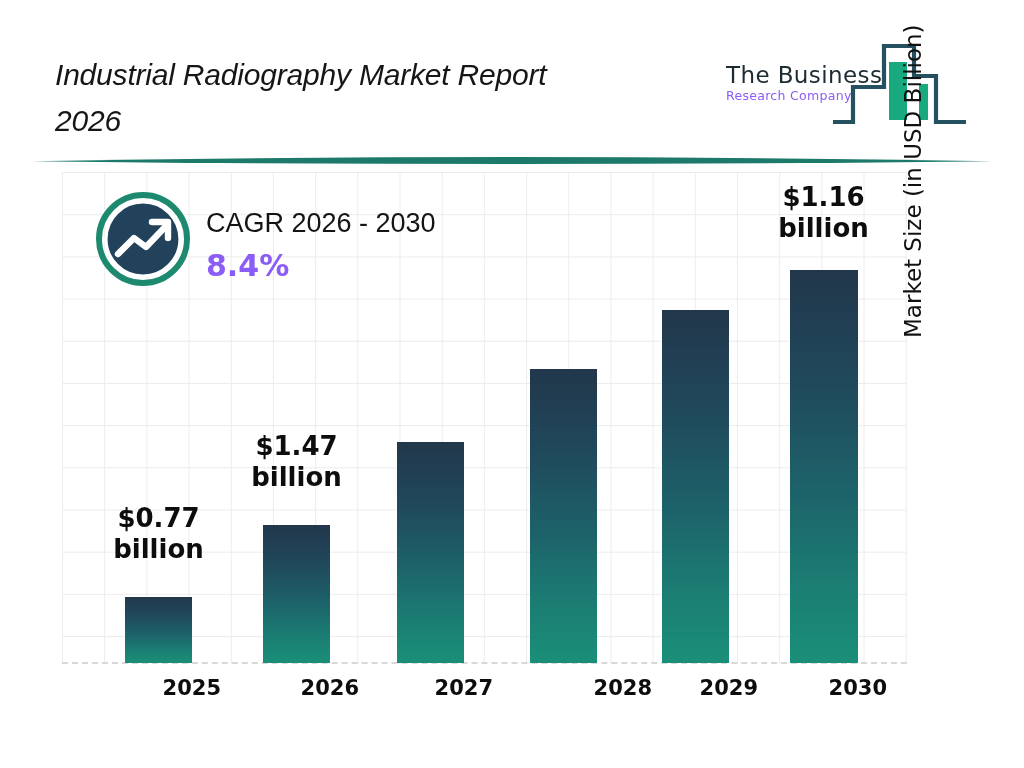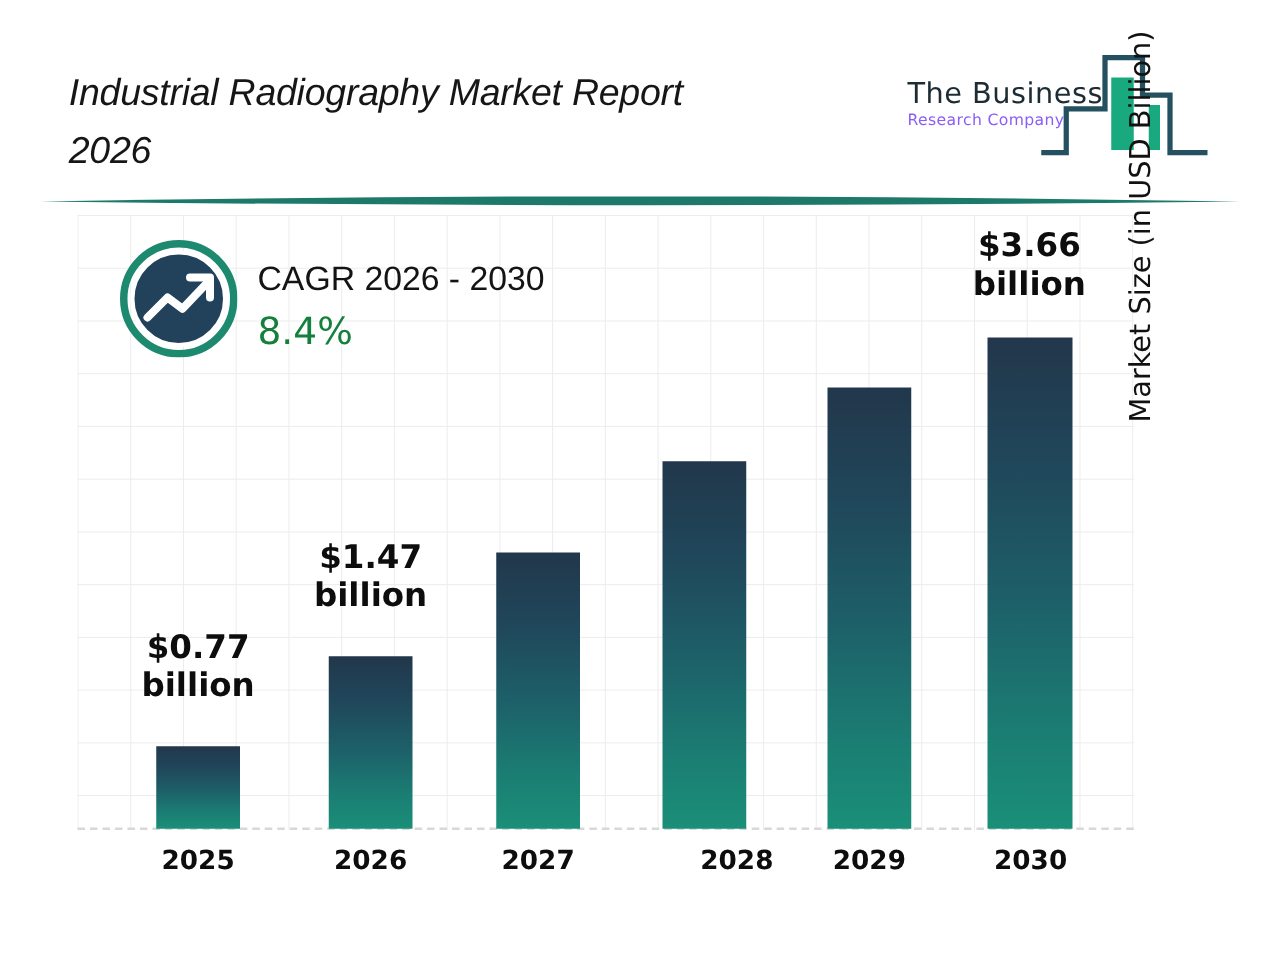--- a/index.html
+++ b/index.html
@@ -55,43 +55,43 @@
     position:absolute;
     background:linear-gradient(to bottom,#22374b 0%,#20465a 25%,#1d6169 55%,#1b7d73 80%,#1a8f78 100%);
   }
   .bar-label{
     position:absolute;text-align:center;
     font-weight:bold;color:#0d0d0d;
     font-size:26px;line-height:31px;
     font-family:"DejaVu Sans",sans-serif;
   }
   .xtick{
-    position:absolute;top:676px;text-align:center;
+    position:absolute;top:676px;text-align:right;
     font-weight:bold;color:#0d0d0d;font-size:21px;
     font-family:"DejaVu Sans",sans-serif;
   }
 
   
   #ylabel{
     position:absolute;left:900px;top:270px;width:380px;height:34px;
     transform:rotate(-90deg);transform-origin:34px 34px;
     font-size:23px;color:#111;white-space:nowrap;
     font-family:"DejaVu Sans",sans-serif;
   }
 
   
   #cagr{position:absolute;left:96px;top:192px;width:420px;height:100px;}
   #cagr-icon{position:absolute;left:0;top:0;width:94px;height:94px;}
   #cagr-period{
     position:absolute;left:110px;top:16px;font-size:27px;color:#141414;
     white-space:nowrap;
   }
   #cagr-value{
-    position:absolute;left:110px;top:56px;font-size:30px;font-weight:normal;
-    color:#15803d;font-family:"DejaVu Sans",sans-serif;white-space:nowrap;
+    position:absolute;left:110px;top:56px;font-size:30px;font-weight:bold;
+    color:#8b5cf6;font-family:"DejaVu Sans",sans-serif;white-space:nowrap;
   }
 </style>
 </head>
 <body>
 
 <div id="header">
 
   <div id="report-title">
     <span class="line">Industrial Radiography Market Report</span>
     <span class="line">2026</span>
@@ -134,21 +134,21 @@
     <span>$0.77</span><br>
     <span>billion</span>
   </div>
 
   <div class="bar-label" style="left:234px;top:431px;width:125px;">
     <span>$1.47</span><br>
     <span>billion</span>
   </div>
 
   <div class="bar-label" style="left:761px;top:182px;width:125px;">
-    <span>$3.66</span><br>
+    <span>$1.16</span><br>
     <span>billion</span>
   </div>
 
   <div class="xtick" style="left:96px;width:125px;">2025</div>
   <div class="xtick" style="left:234px;width:125px;">2026</div>
   <div class="xtick" style="left:368px;width:125px;">2027</div>
   <div class="xtick" style="left:527px;width:125px;">2028</div>
   <div class="xtick" style="left:633px;width:125px;">2029</div>
   <div class="xtick" style="left:762px;width:125px;">2030</div>
 </div>

